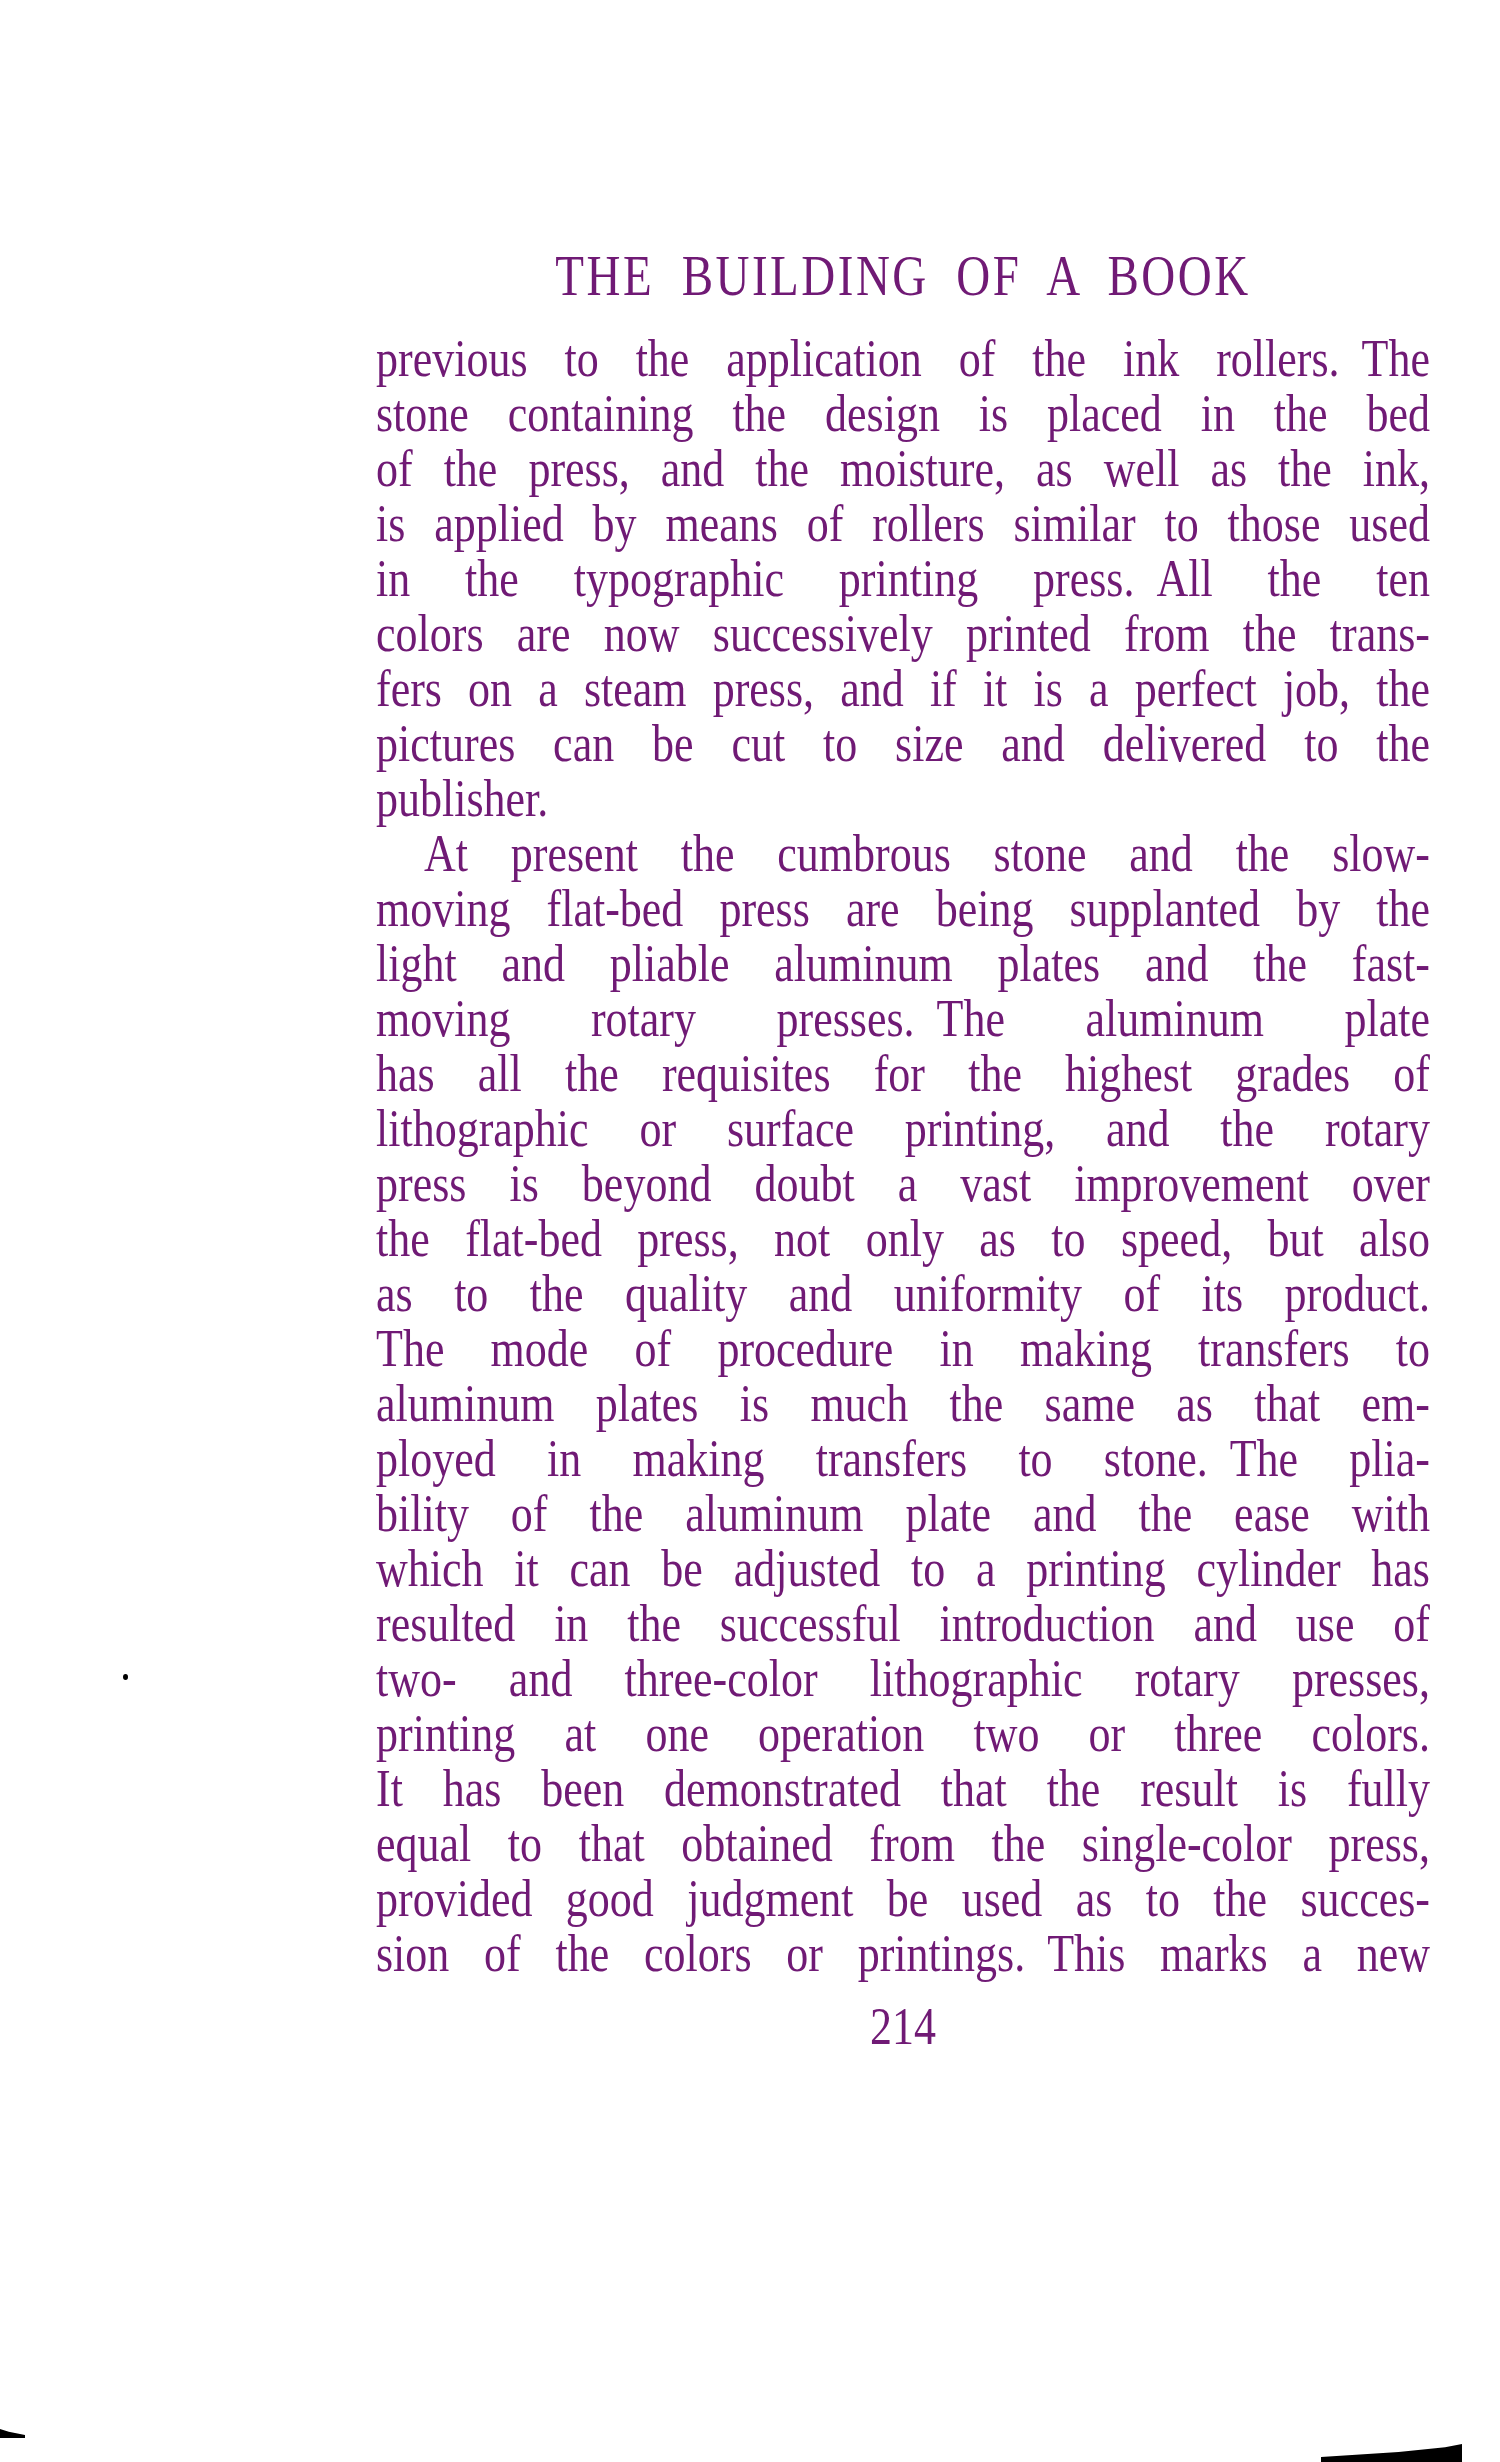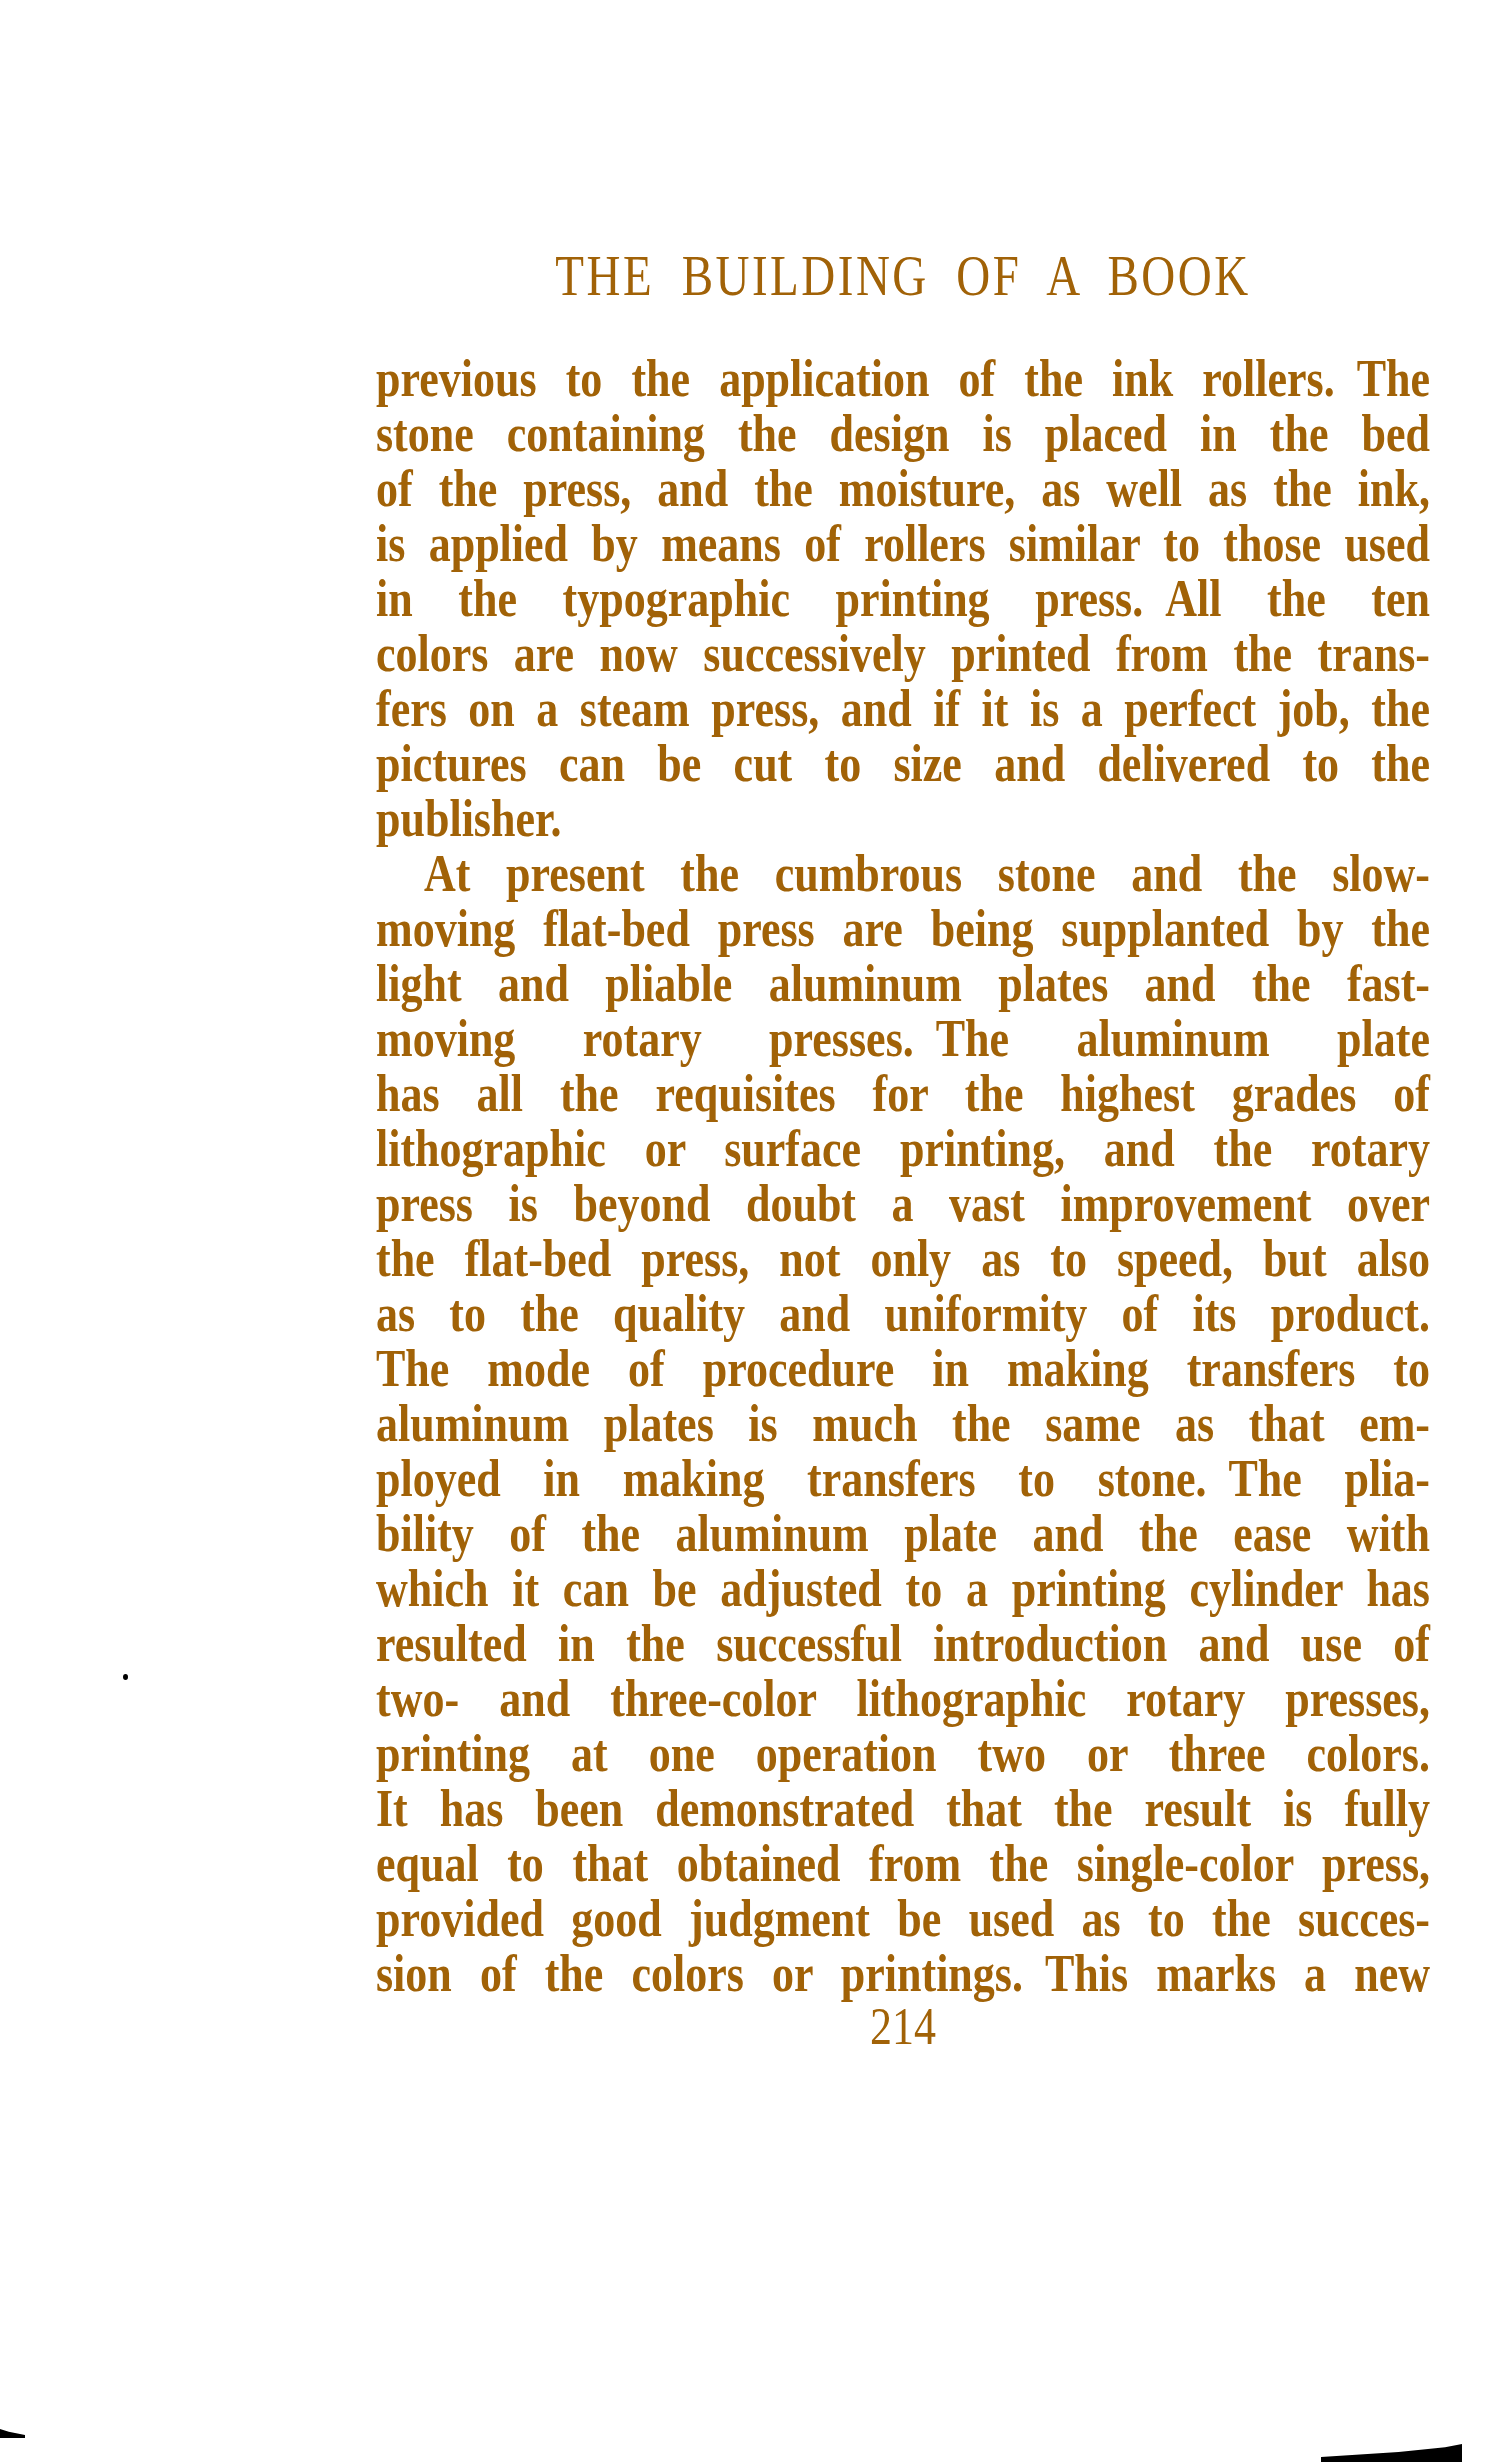--- a/index.html
+++ b/index.html
@@ -7,42 +7,41 @@
     padding: 0;
     background: #ffffff;
   }
   .page {
     position: relative;
     width: 1501px;
     height: 2462px;
     background: #ffffff;
     overflow: hidden;
     font-family: "Liberation Serif", "DejaVu Serif", serif;
-    color: #a16207;
+    color: #701a75;
   }
   .running-head {
     position: absolute;
     top: 245px;
     left: 376px;
     width: 1054px;
     text-align: center;
     font-size: 47px;
     line-height: 53px;
     letter-spacing: 2.5px;
     word-spacing: 13.2px;
     white-space: nowrap;
     transform: scaleY(1.2);
     transform-origin: center top;
   }
   .text-block {
     position: absolute;
-    top: 346px;
+    top: 326px;
     left: 376px;
     width: 1054px;
-    font-weight: bold;
   }
   .line {
     height: 55px;
     font-size: 44px;
     line-height: 55px;
     text-align: justify;
     text-align-last: justify;
     transform: scaleY(1.2);
     transform-origin: left top;
   }

